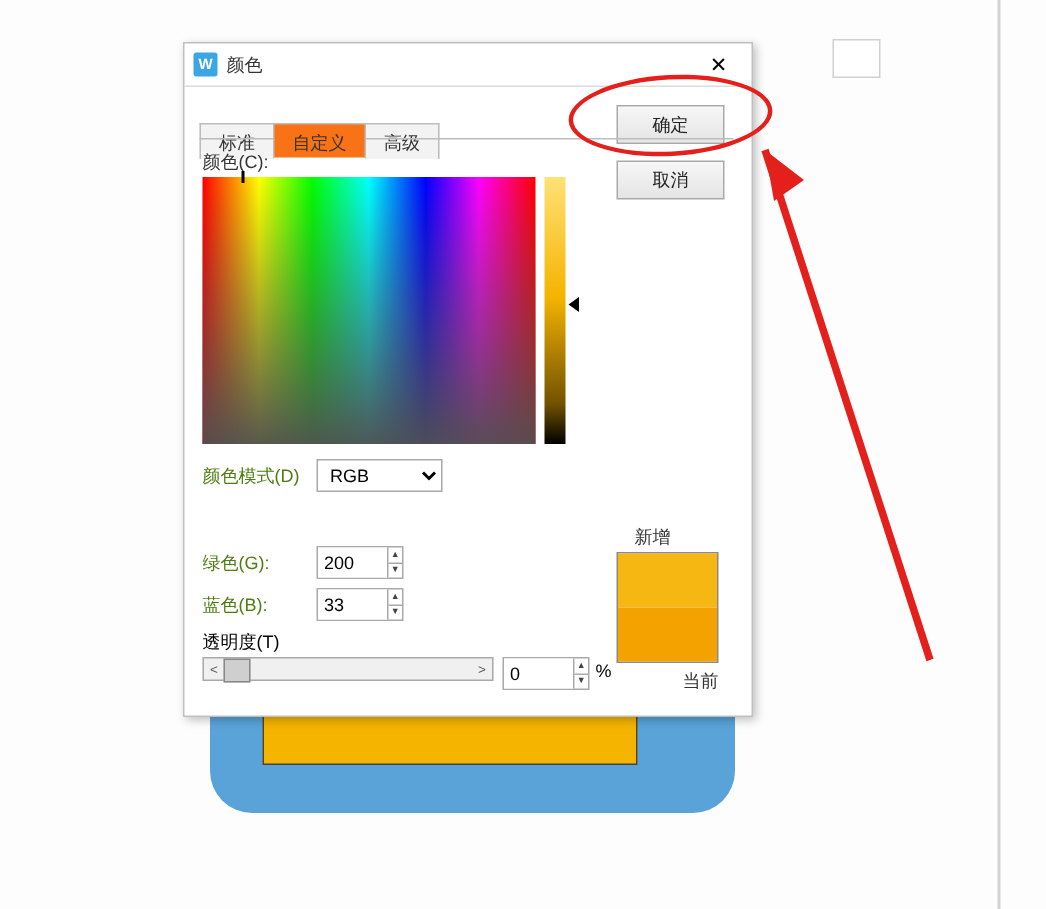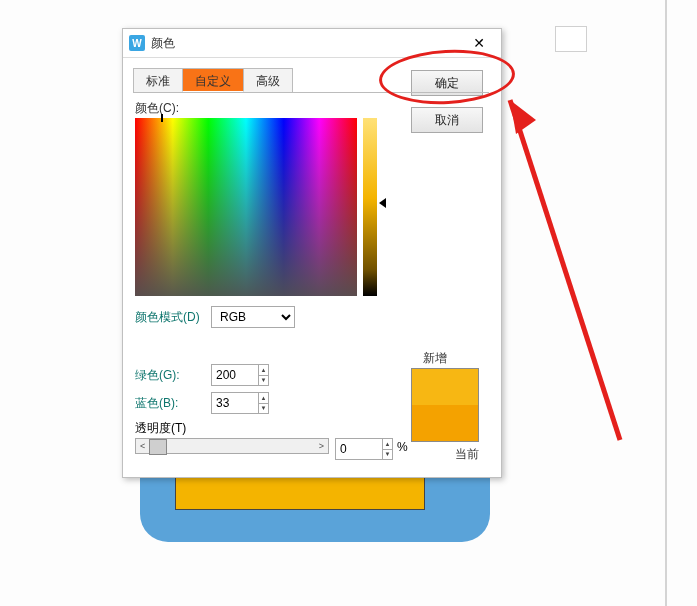--- a/index.html
+++ b/index.html
@@ -102,21 +102,21 @@
     left: 0;
     top: 29px;
     right: 0;
     bottom: 0;
   }
 
   
   .tabs {
     position: absolute;
     left: 10px;
-    top: 10px;
+    top: 24px;
     height: 24px;
     display: flex;
   }
   .tab {
     padding: 4px 12px;
     border: 1px solid #bcbcbc;
     border-bottom: none;
     background: #f3f3f3;
     margin-right: -1px;
     color: #333;
@@ -214,21 +214,21 @@
     left: 256px;
     top: 140px;
     width:0;height:0;
     border-top:5px solid transparent;
     border-bottom:5px solid transparent;
     border-right:7px solid #000;
   }
 
   
   .row { position:absolute; left:12px; height:22px; display:flex; align-items:center; }
-  .row label { width: 76px; color:#0f766e; }
+  .row label { width: 76px; color:#4d7c0f; }
   .row-mode { top: 248px; }
   .row-r { top: 278px; }
   .row-g { top: 306px; }
   .row-b { top: 334px; justify-content: center; }
 
   select.mode-select {
     width: 84px;
     height: 22px;
     border:1px solid #a9a9a9;
     background:#fff;

